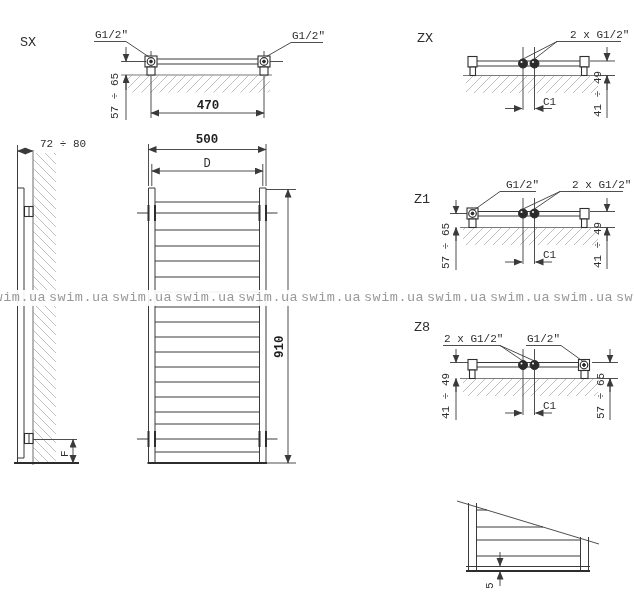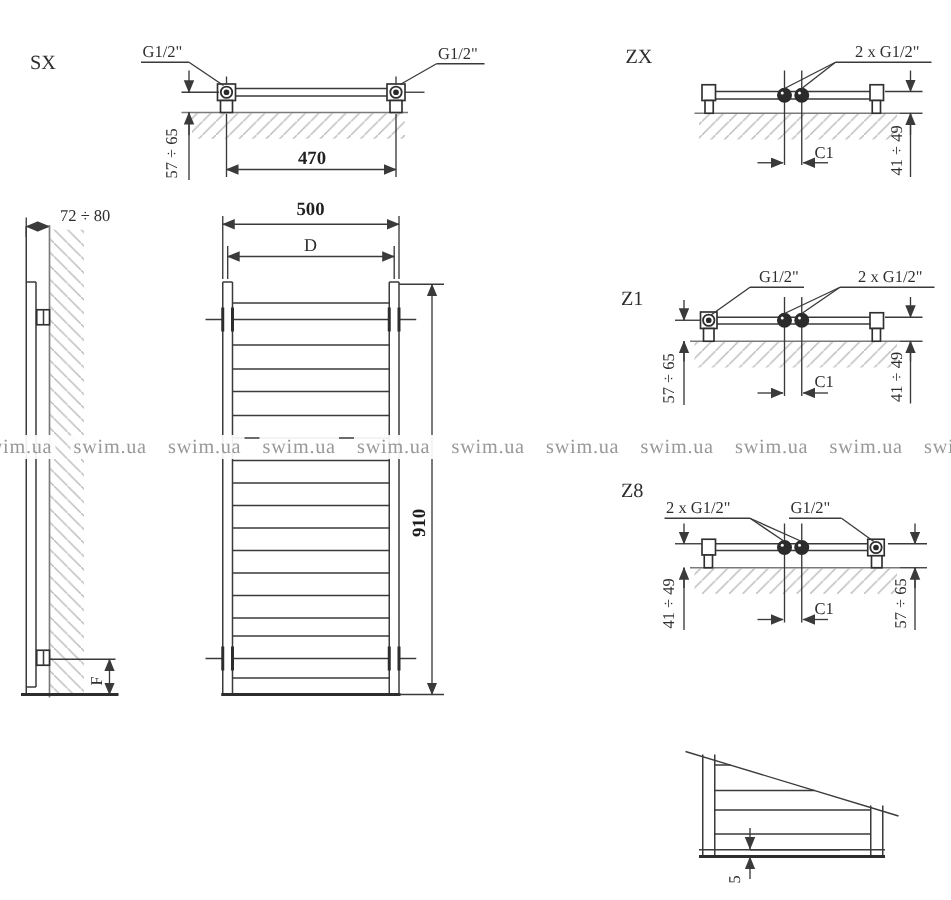--- a/index.html
+++ b/index.html
@@ -1,17 +1,17 @@
 <!DOCTYPE html>
 <html><head>
 <meta charset="utf-8">
 <style>
   html,body{margin:0;padding:0;background:#fff;}
   #stage{position:relative;width:634px;height:600px;background:#fff;overflow:hidden;
-         font-family:Liberation Serif, serif;}
+         font-family:Liberation Mono, monospace;}
   svg{position:absolute;left:0;top:0;}
   
   .s1{stroke:#3a3a3a;stroke-width:1;fill:none;}
   .s2{stroke:#2d2d2d;stroke-width:2;fill:none;}
   .sw{stroke:#7a7a7a;stroke-width:1.1;fill:none;}
   .dim{stroke:#3a3a3a;stroke-width:0.9;fill:none;}
   .blk{fill:#ffffff;stroke:#2f2f2f;stroke-width:1.1;}
   .cir{fill:#ffffff;stroke:#2f2f2f;stroke-width:1.2;}
   .cfill{fill:#2b2b2b;stroke:#2b2b2b;stroke-width:1;}
   text{fill:#2e2e2e;}

